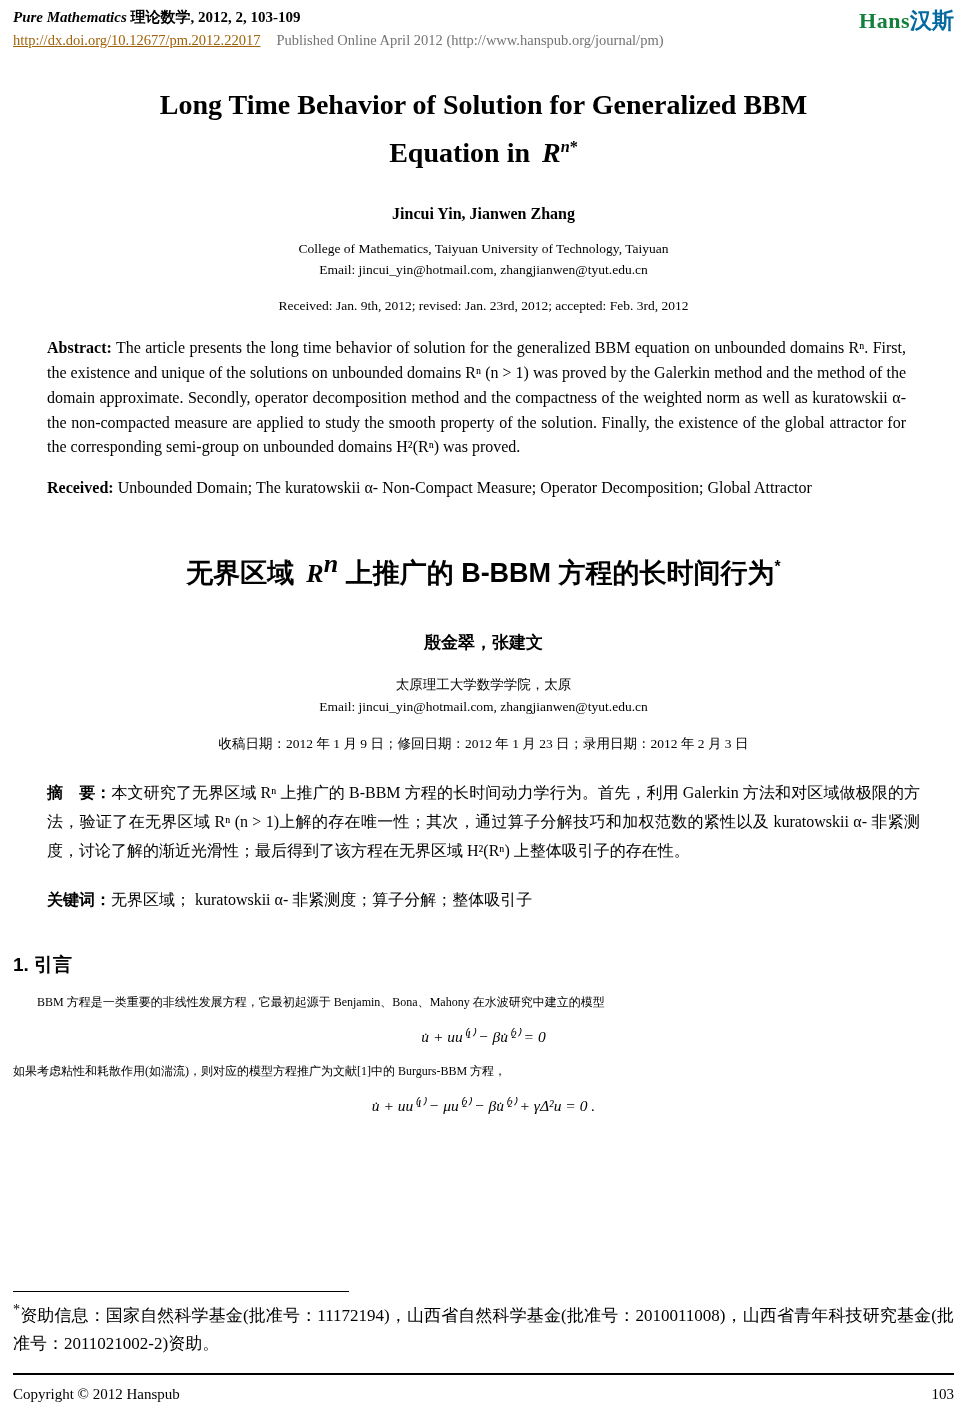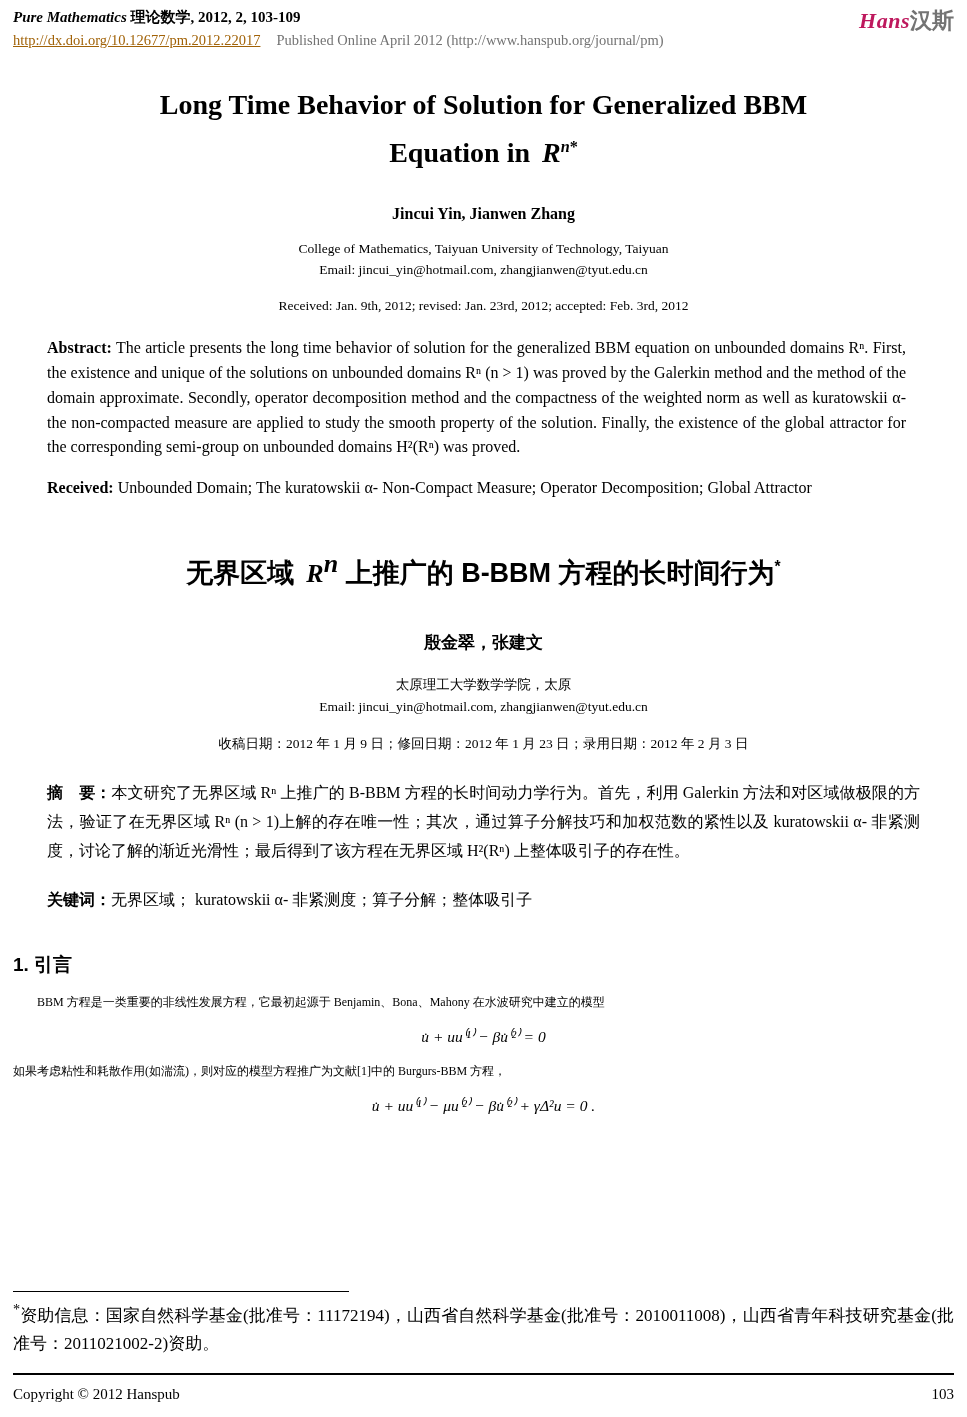--- a/index.html
+++ b/index.html
@@ -18,22 +18,22 @@
   }
 
   
   .header { display: flex; justify-content: space-between; align-items: flex-start; }
   .header-line1 { font-size: 15px; font-weight: bold; }
   .journal-en { font-style: italic; }
   .header-line2 { font-size: 14.5px; margin-top: 5px; }
   .doi-link { color: #a16207; text-decoration: underline; cursor: pointer; }
   .published { margin-left: 16px; color: #737373; }
   .logo { font-size: 22px; font-weight: bold; white-space: nowrap; line-height: 1.1; margin-top: 1px; }
-  .logo-hans { color: #be185d; font-style: italic; letter-spacing: 0.5px; }
-  .logo-cn { color: #737373; }
+  .logo-hans { color: #15803d; letter-spacing: 0.5px; }
+  .logo-cn { color: #0369a1; }
 
   
   .title-en { text-align: center; font-size: 28px; font-weight: bold; line-height: 1.72; margin-top: 32px; }
   .math-serif { font-family: "Liberation Serif", serif; font-style: italic; }
   .title-math { margin-left: 12px; }
   .title-sup { font-size: 0.58em; }
   .star-normal { font-style: normal; }
 
   .authors-en { text-align: center; font-size: 16px; font-weight: bold; margin-top: 28px; }
   .affil-block { text-align: center; font-size: 13.5px; line-height: 1.55; margin-top: 16px; }

